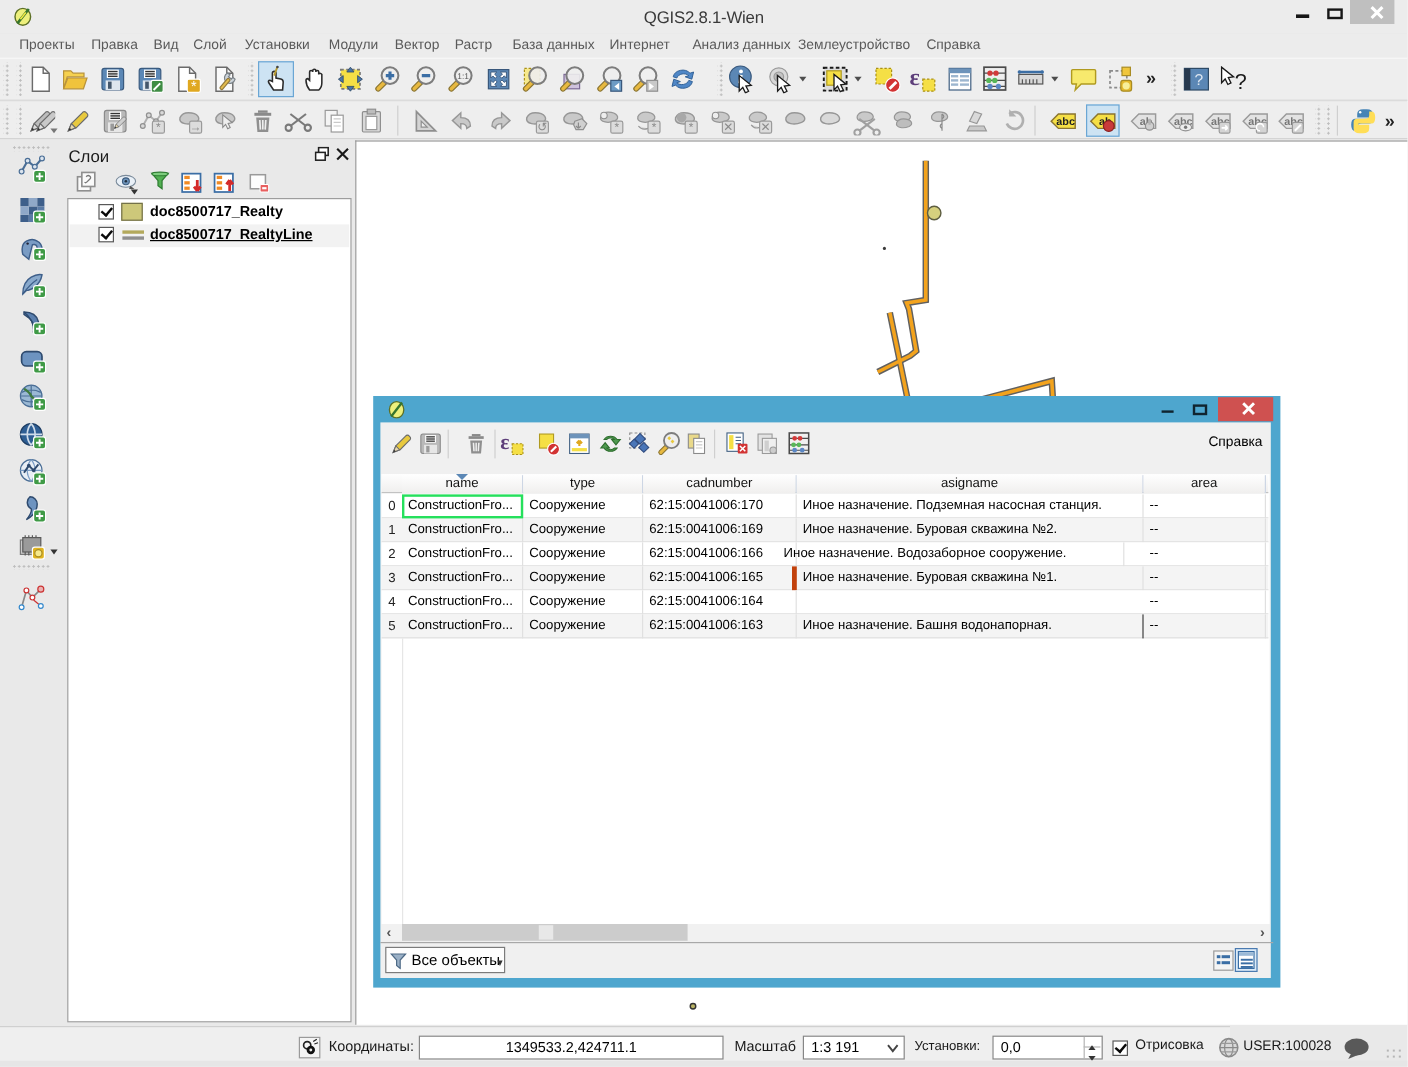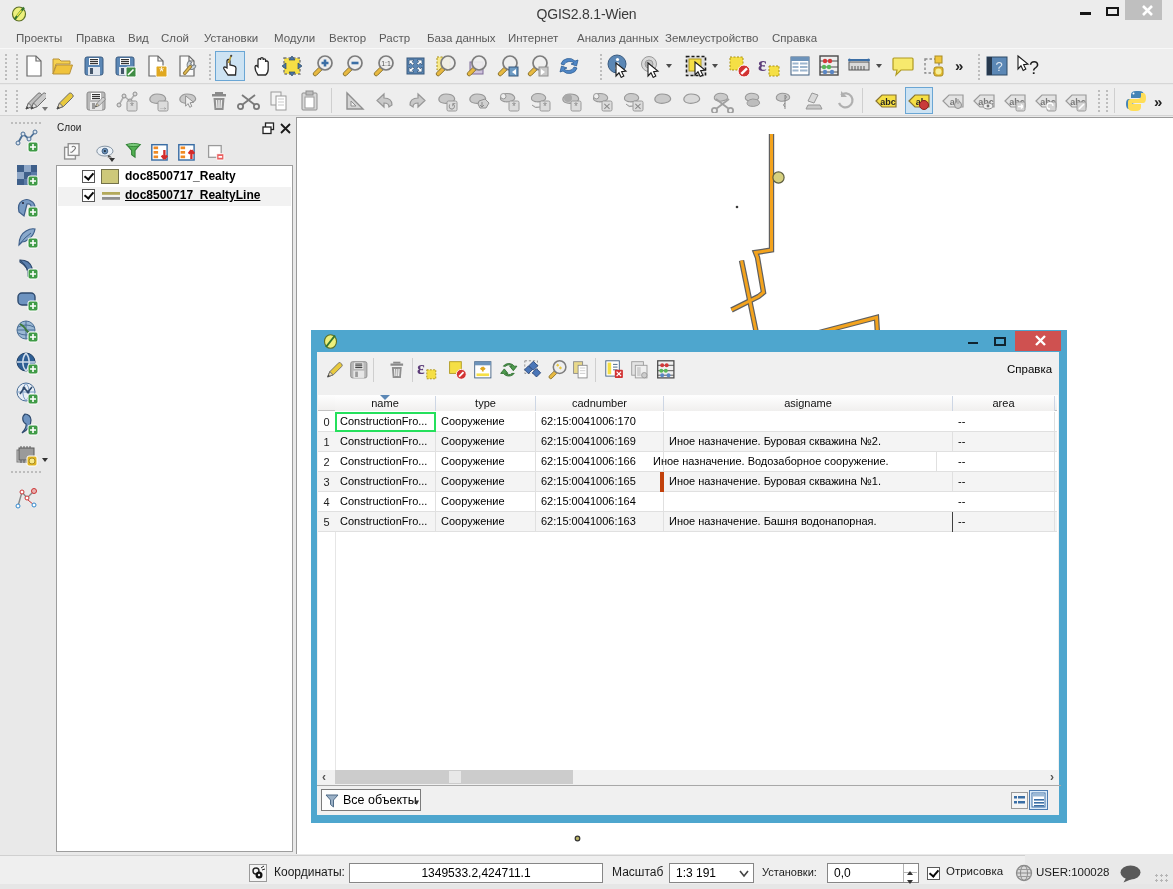--- a/index.html
+++ b/index.html
@@ -581,21 +581,21 @@
 <div class="abs" style="left:15px;top:486px"><svg width="24" height="24" viewBox="0 0 24 24">
       <polyline points="3,20 7,6 12,12 19,5" fill="none" stroke="#888" stroke-width="1.4"></polyline>
       <circle cx="7" cy="6" r="2" fill="#fff" stroke="#c33"></circle>
       <circle cx="12" cy="12" r="2" fill="#fff" stroke="#c33"></circle>
       <circle cx="19" cy="5" r="2.5" fill="#e9b2b2" stroke="#c33"></circle>
       <circle cx="3" cy="20" r="2" fill="#fff" stroke="#38c"></circle>
       <path d="M13 14 l6 5" stroke="#c33"></path>
       <circle cx="19" cy="19" r="2" fill="#fff" stroke="#38c"></circle>
     </svg></div>
 <div class="abs" style="left:53px;top:117px;width:243px;height:738px;background:#e9e9e9">
-<div class="abs" style="left:4px;top:5px;font-size:10px;color:#1a1a1a">Слои</div>
+<div class="abs" style="left:4px;top:5px;font-size:14px;color:#1a1a1a">Слои</div>
 <div class="abs" style="left:209px;top:5px"><svg width="13" height="13" viewBox="0 0 13 13">
         <rect x="3.5" y="1" width="8" height="6.5" fill="#fff" stroke="#222" stroke-width="1.3"></rect>
         <rect x="1" y="5" width="8" height="6.5" fill="#fff" stroke="#222" stroke-width="1.3"></rect>
       </svg></div>
 <div class="abs" style="left:226px;top:5px"><svg width="13" height="13" viewBox="0 0 13 13">
         <path d="M2 2 L11 11 M11 2 L2 11" stroke="#1a1a1a" stroke-width="1.8"></path>
       </svg></div>
 <div class="abs" style="left:8px;top:24px"><svg width="22" height="22" viewBox="0 0 22 22">
         <g transform="scale(0.9)">
           <rect x="4" y="7" width="12" height="13" fill="#fafafa" stroke="#8f8f8f" stroke-width="1.5"></rect>
@@ -818,20 +818,21 @@
 <div class="hdr" style="left:118px;width:100px;top:1px">type</div>
 <div class="hdr" style="left:218px;width:128px;top:1px">cadnumber</div>
 <div class="hdr" style="left:346px;width:289px;top:1px">asigname</div>
 <div class="hdr" style="left:635px;width:102px;top:1px">area</div>
 <div class="abs" style="left:62px;top:0px;width:0;height:0;border-left:5px solid transparent;border-right:5px solid transparent;border-top:5px solid #5b87b5"></div>
 <div class="abs" style="left:0;top:17px;width:739px;height:20px;background:#ffffff;border-bottom:1px solid #e0e0e0">
 <div class="rowno" style="left:0;top:0">0</div>
 <div class="cell" style="left:17px;width:101px;border-right:1px solid #e0e0e0">ConstructionFro...</div>
 <div class="cell" style="left:118px;width:100px;border-right:1px solid #e0e0e0">Сооружение</div>
 <div class="cell" style="left:218px;width:128px;border-right:1px solid #e0e0e0">62:15:0041006:170</div>
+<div class="cell" style="left:346px;width:289px;border-right:1px solid #e0e0e0">Иное назначение. Подземная насосная станция.</div>
 <div class="cell" style="left:635px;width:102px;border-right:1px solid #e0e0e0">--</div>
 </div>
 <div class="abs" style="left:0;top:37px;width:739px;height:20px;background:#f4f4f4;border-bottom:1px solid #e0e0e0">
 <div class="rowno" style="left:0;top:0">1</div>
 <div class="cell" style="left:17px;width:101px;border-right:1px solid #e0e0e0">ConstructionFro...</div>
 <div class="cell" style="left:118px;width:100px;border-right:1px solid #e0e0e0">Сооружение</div>
 <div class="cell" style="left:218px;width:128px;border-right:1px solid #e0e0e0">62:15:0041006:169</div>
 <div class="cell" style="left:346px;width:289px;border-right:1px solid #e0e0e0">Иное назначение. Буровая скважина №2.</div>
 <div class="cell" style="left:635px;width:102px;border-right:1px solid #e0e0e0">--</div>
 </div>

